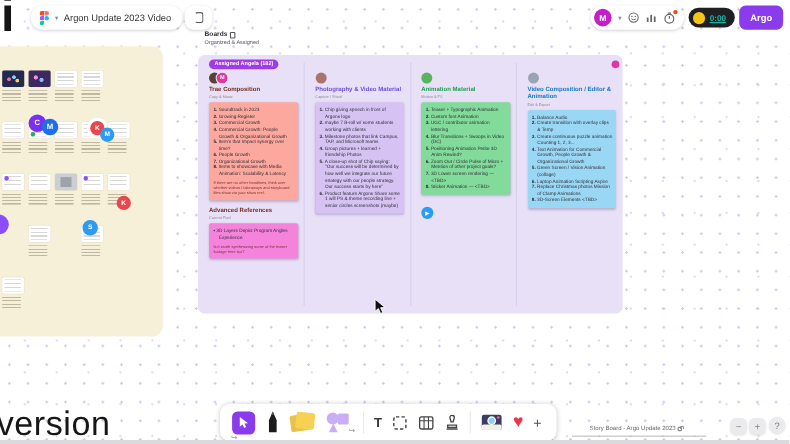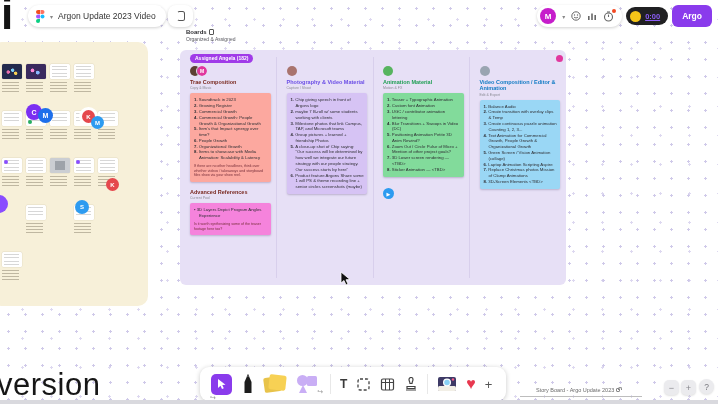--- a/index.html
+++ b/index.html
@@ -81,21 +81,21 @@
   .file-pill{position:absolute;left:28px;top:5px;height:22px;background:#fff;border-radius:12px;box-shadow:0 1px 3px rgba(0,0,0,.18);display:flex;align-items:center;gap:5px;padding:0 10px 0 8px;}
   .file-title{font-size:8.5px;color:#333;}
   .chev{font-size:6px;color:#888;}
   .present-btn{position:absolute;left:168px;top:5px;width:25px;height:22px;background:#fff;border-radius:8px;box-shadow:0 1px 3px rgba(0,0,0,.18);display:flex;align-items:center;justify-content:center;}
   .present-btn .glyph{width:10px;height:8px;border:1.4px solid #555;border-radius:2.5px;border-bottom-color:transparent;transform:rotate(90deg);}
   .right-cluster{position:absolute;right:6px;top:5px;display:flex;gap:4px;align-items:center;}
   .users-pill{height:22px;background:#fff;border-radius:12px;box-shadow:0 1px 3px rgba(0,0,0,.18);display:flex;align-items:center;gap:6px;padding:0 8px 0 3px;}
   .user-avatar{width:16px;height:16px;border-radius:50%;background:#C61DCB;color:#fff;font-size:8px;font-weight:700;display:flex;align-items:center;justify-content:center;}
   .mini-icon{position:relative;display:flex;align-items:center;justify-content:center;}
   .red-dot::after{content:"";position:absolute;right:-2px;top:-2px;width:4px;height:4px;border-radius:50%;background:#F24822;}
-  .timer-pill{height:18px;background:#202022;border-radius:10px;color:#8b5cf6;display:flex;align-items:center;gap:4px;padding:0 8px 0 4px;text-decoration:underline;}
+  .timer-pill{height:18px;background:#202022;border-radius:10px;color:#14b8a6;display:flex;align-items:center;gap:4px;padding:0 8px 0 4px;text-decoration:underline;}
   .timer-emoji{width:11px;height:11px;border-radius:50%;background:#F5C518;}
   .timer-text{font-size:7.5px;font-weight:700;}
   .share-btn{height:22px;background:#8A3BEC;border-radius:6px;color:#fff;font-size:8.5px;font-weight:700;display:flex;align-items:center;padding:0 10px;}
 
   
   .bottom-toolbar{position:absolute;left:200px;top:367px;width:306px;height:34px;background:#fff;border-radius:9px;box-shadow:0 1px 5px rgba(0,0,0,.22);display:flex;align-items:center;gap:9px;padding:0 11px;}
   .tool{display:flex;align-items:center;justify-content:center;position:relative;}
   .tool-select{width:21px;height:21px;background:#8A3BEC;border-radius:5px;}
   .tool-select .sub{position:absolute;left:-1px;bottom:-7px;font-size:7px;color:#999;}
   .sticky-stack{position:relative;width:24px;height:20px;}

